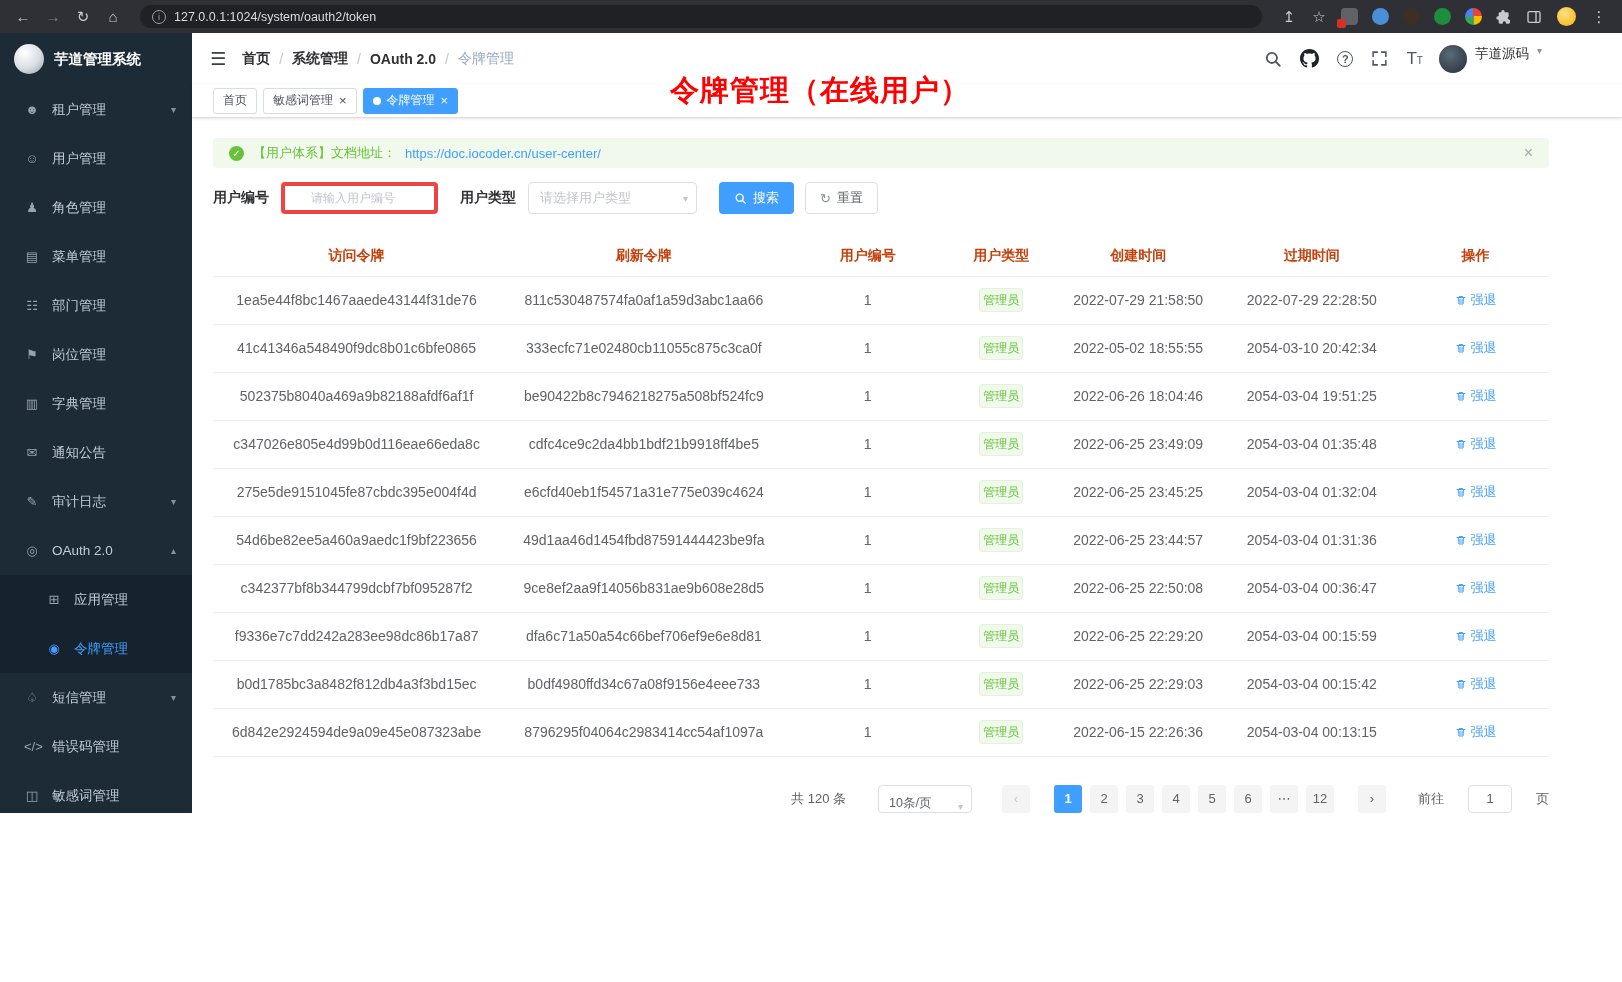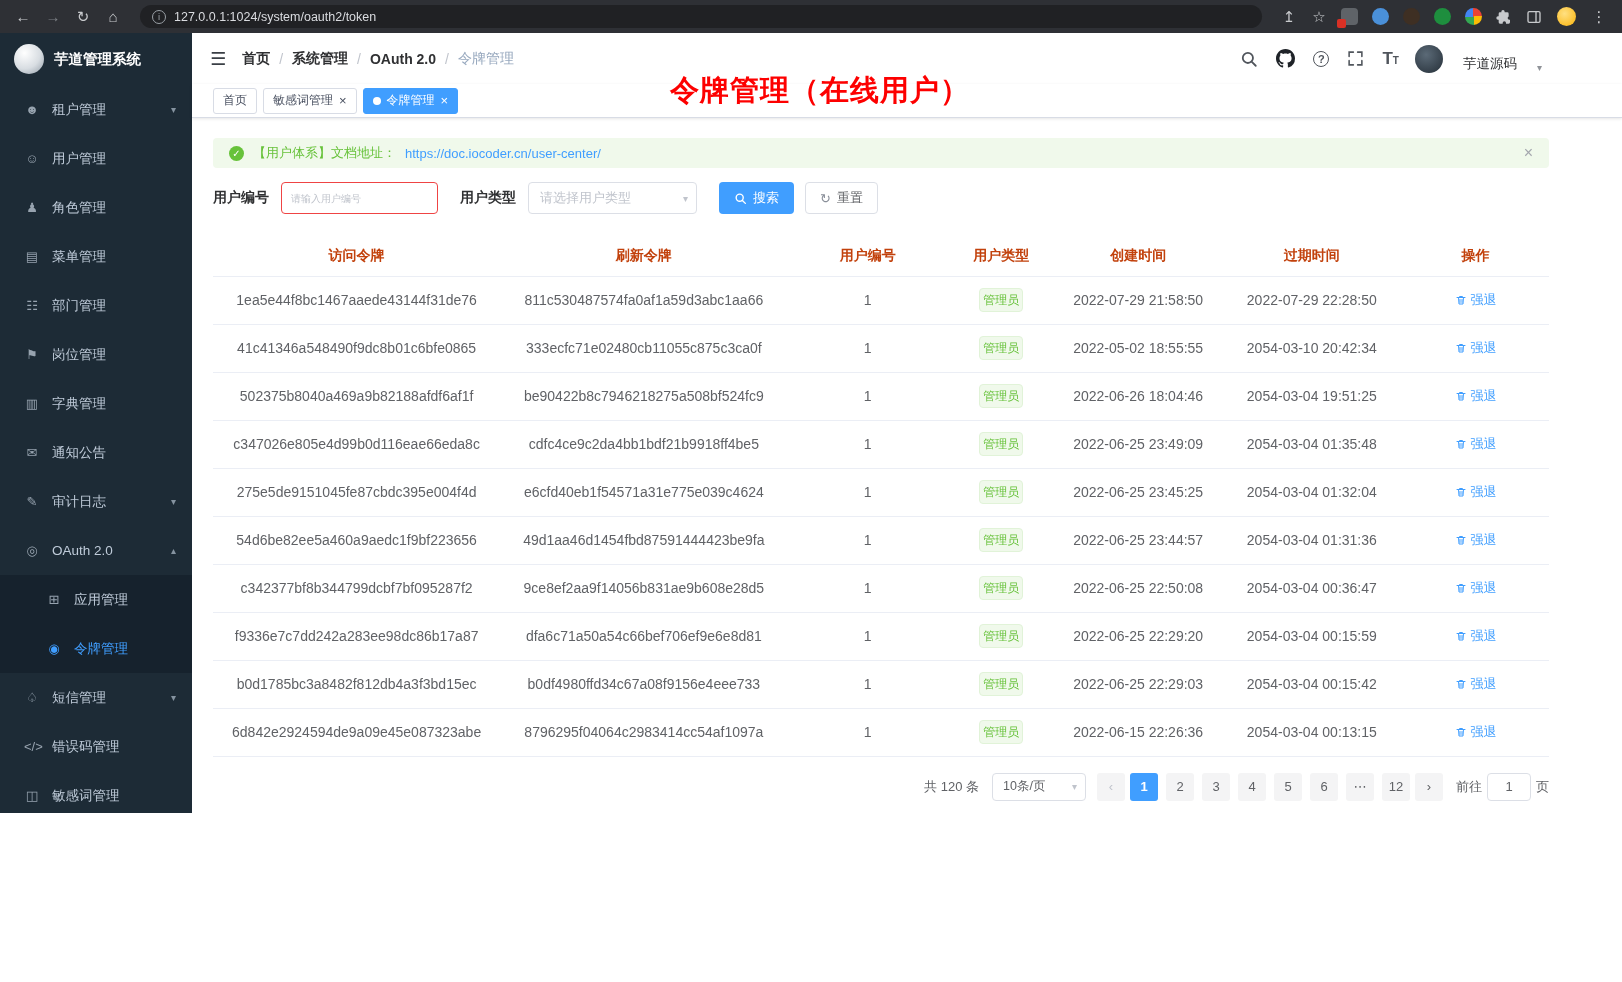--- a/index.html
+++ b/index.html
@@ -48,23 +48,23 @@
 .topbar{height:51px;display:flex;align-items:center;padding:0 80px 0 18px;gap:16px}
 .hamburger{font-size:18px;color:#3a3f45;cursor:pointer}
 .breadcrumb{display:flex;align-items:center;gap:9px;font-size:14px}
 .bc-item{color:#303133;font-weight:600;cursor:pointer}
 .bc-item.last{color:#97a8be;font-weight:400;cursor:default}
 .bc-sep{color:#c0c4cc;font-weight:400}
 .top-icons{margin-left:auto;display:flex;align-items:center;gap:18px}
 .top-ic{display:flex;align-items:center;justify-content:center;cursor:pointer;color:#50555c}
 .circle-q{width:16px;height:16px;border:1.6px solid #50555c;border-radius:50%;font-size:11px;font-weight:700;
   display:flex;align-items:center;justify-content:center;color:#50555c}
-.font-ic{font-weight:700;font-size:17px;color:#50555c;line-height:1}
+.font-ic{font-weight:400;font-size:17px;color:#50555c;line-height:1}
 .font-ic i{font-style:normal;font-size:10px}
-.user-block{display:flex;align-items:flex-end;gap:20px;cursor:pointer}
+.user-block{display:flex;align-items:flex-start;gap:8px;cursor:pointer}
 .user-avatar{width:28px;height:28px;border-radius:50%;background:radial-gradient(circle at 40% 35%,#5b6a77,#323d47 75%)}
 .user-name{font-size:13.5px;color:#303133}
 .user-caret{font-size:10px;color:#909399}
 
 
 .annotation{position:absolute;top:38px;left:478px;font-size:29px;font-weight:700;color:#fd0000;letter-spacing:1px;z-index:5;pointer-events:none}
 
 
 .tagsbar{height:34px;display:flex;align-items:center;gap:6px;padding:0 80px 0 21px;
   border-bottom:1px solid #d8dce5;box-shadow:0 1px 3px rgba(0,0,0,.10)}
@@ -82,42 +82,42 @@
   font-size:13px;color:#67c23a}
 .alert-check{width:15px;height:15px;border-radius:50%;background:#67c23a;color:#fff;font-size:10px;
   display:flex;align-items:center;justify-content:center;flex:0 0 auto}
 .alert-link{color:#409eff;cursor:pointer}
 .alert-close{margin-left:auto;color:#a3a6ad;font-size:16px;cursor:pointer;line-height:1}
 
 
 .filters{display:flex;align-items:center;margin-top:14px;height:32px}
 .f-group{display:flex;align-items:center;gap:12px;margin-right:22px}
 .f-label{font-size:14px;font-weight:700;color:#303133;white-space:nowrap}
-.f-input{width:157px;height:32px;border:1px solid #ef4444;border-radius:4px;padding:0 9px;font-size:10px;color:#606266;outline:none}
+.f-input{width:157px;height:32px;border:4px solid #ef4444;border-radius:4px;padding:0 26px;font-size:12px;color:#606266;outline:none}
 .f-input::placeholder{color:#c0c4cc}
 .f-select{width:169px;height:32px;border:1px solid #dcdfe6;border-radius:4px;padding:0 8px 0 11px;font-size:13px;
   color:#c0c4cc;display:flex;align-items:center;justify-content:space-between;cursor:pointer;background:#fff}
 .f-select .caret{color:#c0c4cc;font-size:10px}
 .btn{height:32px;border-radius:4px;font-size:13px;display:inline-flex;align-items:center;gap:6px;cursor:pointer;border:none}
 .btn-primary{background:#409eff;color:#fff;padding:0 15px;margin-right:11px}
 .btn-plain{background:#fff;color:#606266;border:1px solid #dcdfe6;padding:0 14px}
 .btn-plain .r-ic{font-size:13px;color:#8a8f99}
 
 
 table{width:100%;border-collapse:collapse;margin-top:22px;font-size:14px;color:#606266;table-layout:fixed}
 thead th{height:40px;font-weight:600;color:#c2410c;border-bottom:1px solid #ebeef5;text-align:center;font-size:14px}
 tbody td{height:48px;border-bottom:1px solid #ebeef5;text-align:center;overflow:hidden;text-overflow:ellipsis;white-space:nowrap}
 .tag-success{display:inline-block;padding:3px 3px;background:#f0f9eb;border:1px solid #e1f3d8;border-radius:4px;
   color:#67c23a;font-size:12px;line-height:1.4}
 .action-link{color:#409eff;font-size:13px;display:inline-flex;align-items:center;gap:4px;cursor:pointer}
 
 
-.pager{display:flex;align-items:center;justify-content:flex-end;gap:5px;margin-top:16px;font-size:13px;color:#606266}
+.pager{display:flex;align-items:center;justify-content:flex-end;gap:24px;margin-top:28px;font-size:13px;color:#606266}
 .pg-total{margin-right:8px;white-space:nowrap}
-.pg-size{width:94px;height:28px;border:1px solid #dcdfe6;border-radius:4px;display:flex;align-items:center;
+.pg-size{width:94px;height:28px;border:1px solid #dcdfe6;border-radius:4px;display:flex;align-items:flex-end;
   justify-content:space-between;padding:0 8px 0 10px;color:#606266;font-size:12.5px;cursor:pointer;margin-right:6px}
 .pg-size .caret{color:#c0c4cc;font-size:10px}
 .pg-btn{min-width:28px;height:28px;padding:0 4px;background:#f4f4f5;border-radius:3px;display:inline-flex;
   align-items:center;justify-content:center;font-size:13px;color:#606266;cursor:pointer}
 .pg-btn.active{background:#409eff;color:#fff;font-weight:700}
 .pg-btn.disabled{color:#c0c4cc;cursor:default}
 .pg-pages{display:inline-flex;gap:8px}
 .pg-goto-label{margin-left:8px}
 .pg-goto-input{width:44px;height:28px;border:1px solid #dcdfe6;border-radius:4px;text-align:center;font-size:13px;color:#606266;outline:none}
 </style>

